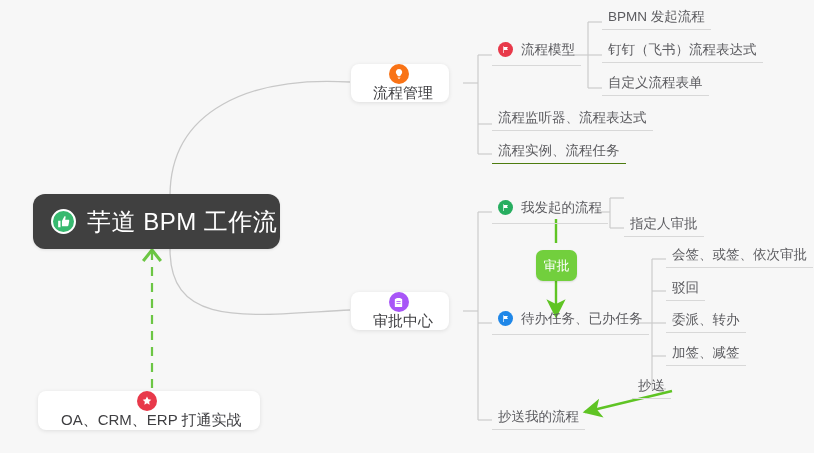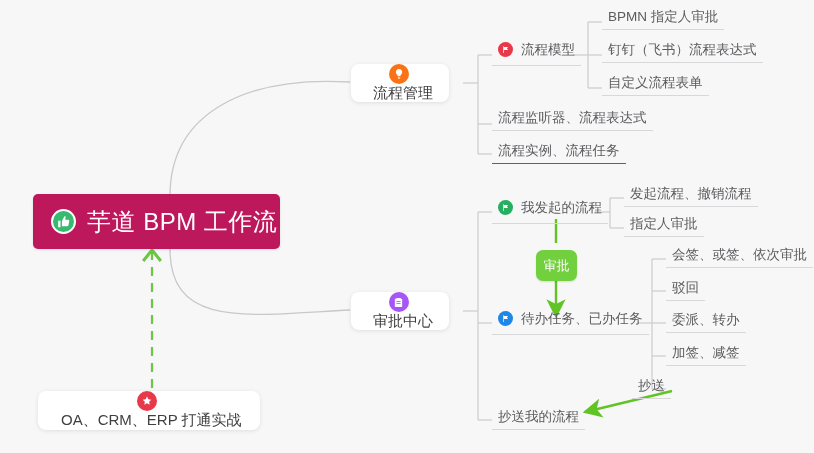--- a/index.html
+++ b/index.html
@@ -25,22 +25,22 @@
     pointer-events: none;
   }
 
   
   .root-node {
     position: absolute;
     left: 33px;
     top: 194px;
     width: 247px;
     height: 55px;
-    background: #be185d;
-    border-radius: 5px;
+    background: #404040;
+    border-radius: 12px;
     box-shadow: 0 1px 3px rgba(0,0,0,0.10);
     display: flex;
     align-items: center;
     box-sizing: border-box;
     padding-left: 18px;
   }
   .root-label {
     color: #ffffff;
     font-size: 24px;
     letter-spacing: 0.5px;
@@ -251,21 +251,21 @@
 
   <div class="leaf" style="left:492px; top:111px; border-bottom:1px solid #d8d8d8;">
     <span class="leaf-label">流程监听器、流程表达式</span>
   </div>
 
   <div class="leaf" style="left:492px; top:144px; border-bottom:1px solid #4d7c0f;">
     <span class="leaf-label">流程实例、流程任务</span>
   </div>
 
   <div class="leaf" style="left:602px; top:10px; border-bottom:1px solid #d8d8d8;">
-    <span class="leaf-label">BPMN 指定人审批</span>
+    <span class="leaf-label">BPMN 发起流程</span>
   </div>
   <div class="leaf" style="left:602px; top:43px; border-bottom:1px solid #d8d8d8;">
     <span class="leaf-label">钉钉（飞书）流程表达式</span>
   </div>
   <div class="leaf" style="left:602px; top:76px; border-bottom:1px solid #d8d8d8;">
     <span class="leaf-label">自定义流程表单</span>
   </div>
 
   <div class="leaf" style="left:492px; top:200px; border-bottom:1px solid #d8d8d8;">
     <span class="leaf-icon-wrap">
@@ -290,23 +290,20 @@
         </span>
       </span>
       <span class="leaf-label">待办任务、已办任务</span>
     </span>
   </div>
 
   <div class="leaf" style="left:492px; top:410px; border-bottom:1px solid #d8d8d8;">
     <span class="leaf-label">抄送我的流程</span>
   </div>
 
-  <div class="leaf" style="left:624px; top:187px; border-bottom:1px solid #d8d8d8;">
-    <span class="leaf-label">发起流程、撤销流程</span>
-  </div>
   <div class="leaf" style="left:624px; top:217px; border-bottom:1px solid #d8d8d8;">
     <span class="leaf-label">指定人审批</span>
   </div>
 
   <div class="leaf" style="left:666px; top:248px; border-bottom:1px solid #d8d8d8;">
     <span class="leaf-label">会签、或签、依次审批</span>
   </div>
   <div class="leaf" style="left:666px; top:281px; border-bottom:1px solid #d8d8d8;">
     <span class="leaf-label">驳回</span>
   </div>

